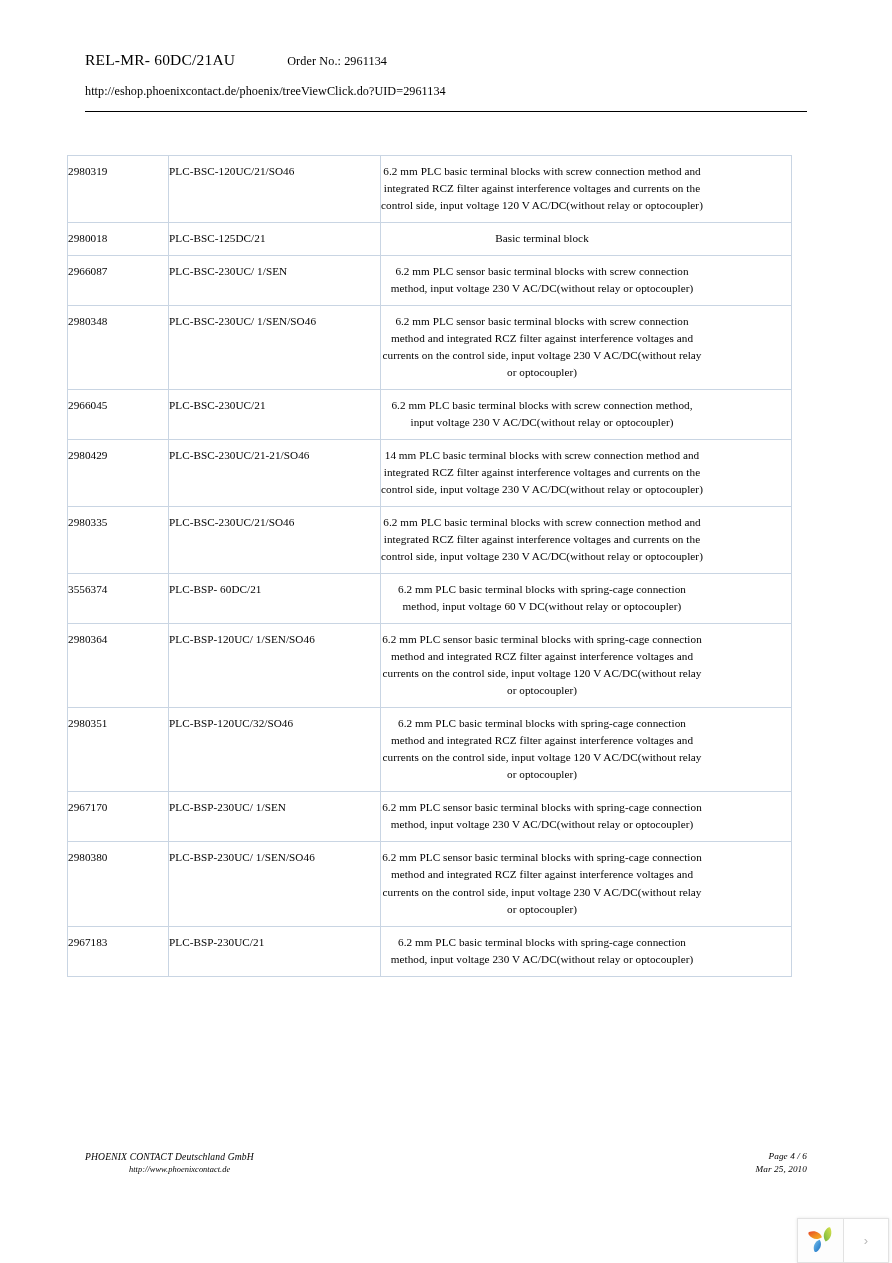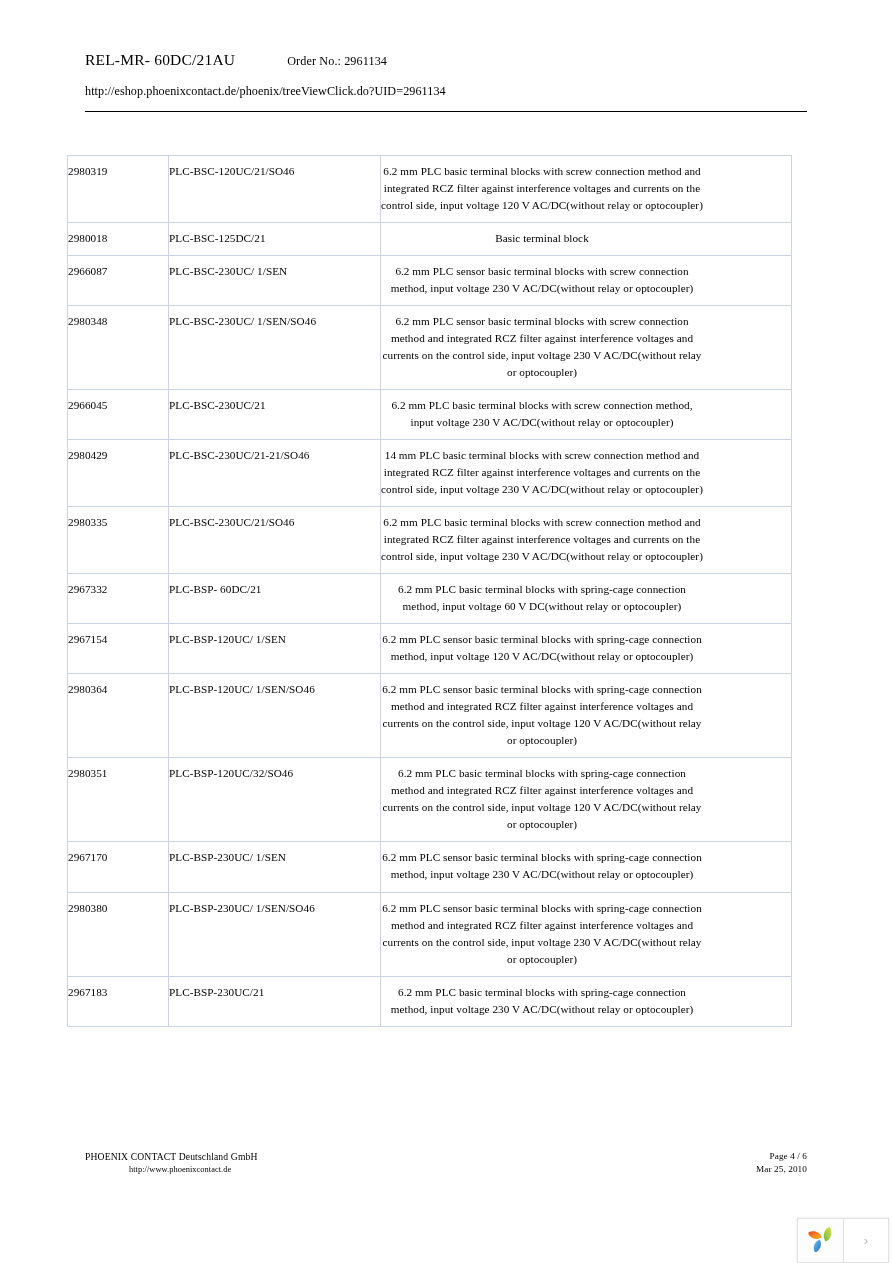--- a/index.html
+++ b/index.html
@@ -92,20 +92,21 @@
     position: absolute;
     left: 85px;
     top: 1150px;
     width: 722px;
     display: flex;
     justify-content: space-between;
     align-items: flex-start;
   }
   .footer-left, .footer-right {
     line-height: 1.45;
+    font-style: italic;
   }
   .footer-right { text-align: right; }
   .footer-company { font-size: 9.6px; letter-spacing: 0.15px; }
   .footer-url { font-size: 8.4px; letter-spacing: 0.05px; margin-left: 44px; }
   .footer-page { font-size: 9.2px; letter-spacing: 0.1px; }
   .footer-date { font-size: 9.2px; letter-spacing: 0.1px; }
 
   
   #brand-widget {
     position: absolute;
@@ -196,31 +197,24 @@
         </td>
     </tr>
     <tr>
       <td class="col-order">2980335</td>
       <td class="col-type">PLC-BSC-230UC/21/SO46</td>
       <td class="col-desc">
           <span class="desc-text">6.2 mm PLC basic terminal blocks with screw connection method and integrated RCZ filter against interference voltages and currents on the control side, input voltage 230 V AC/DC(without relay or optocoupler)</span>
         </td>
     </tr>
     <tr>
-      <td class="col-order">2967332</td>
+      <td class="col-order">3556374</td>
       <td class="col-type">PLC-BSP- 60DC/21</td>
       <td class="col-desc">
           <span class="desc-text">6.2 mm PLC basic terminal blocks with spring-cage connection method, input voltage 60 V DC(without relay or optocoupler)</span>
-        </td>
-    </tr>
-    <tr>
-      <td class="col-order">2967154</td>
-      <td class="col-type">PLC-BSP-120UC/ 1/SEN</td>
-      <td class="col-desc">
-          <span class="desc-text">6.2 mm PLC sensor basic terminal blocks with spring-cage connection method, input voltage 120 V AC/DC(without relay or optocoupler)</span>
         </td>
     </tr>
     <tr>
       <td class="col-order">2980364</td>
       <td class="col-type">PLC-BSP-120UC/ 1/SEN/SO46</td>
       <td class="col-desc">
           <span class="desc-text">6.2 mm PLC sensor basic terminal blocks with spring-cage connection method and integrated RCZ filter against interference voltages and currents on the control side, input voltage 120 V AC/DC(without relay or optocoupler)</span>
         </td>
     </tr>
     <tr>

